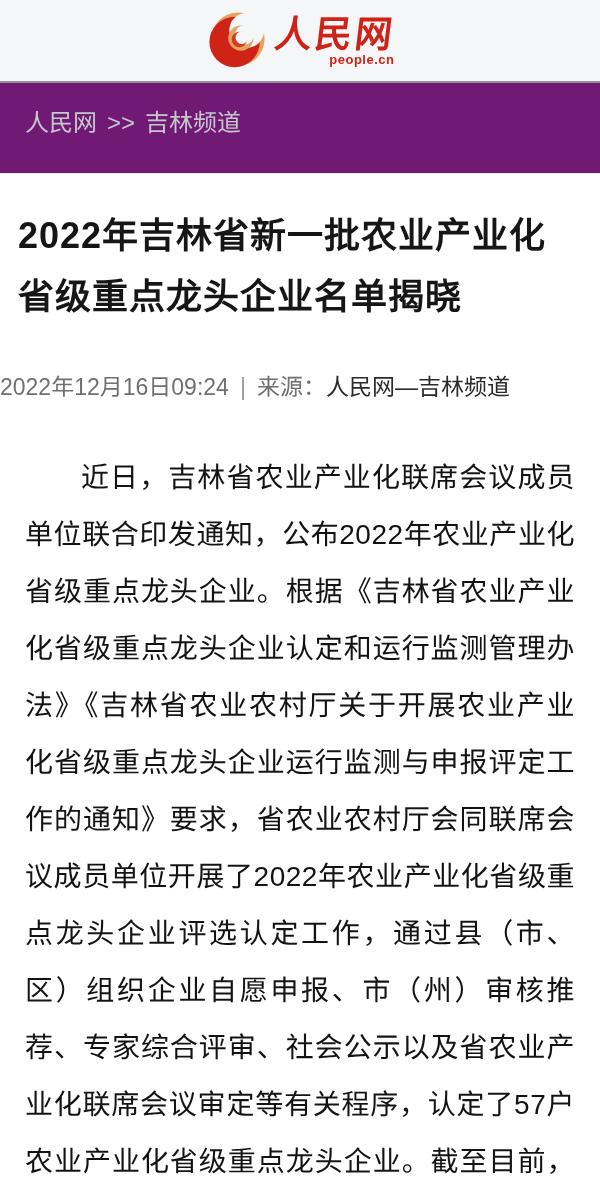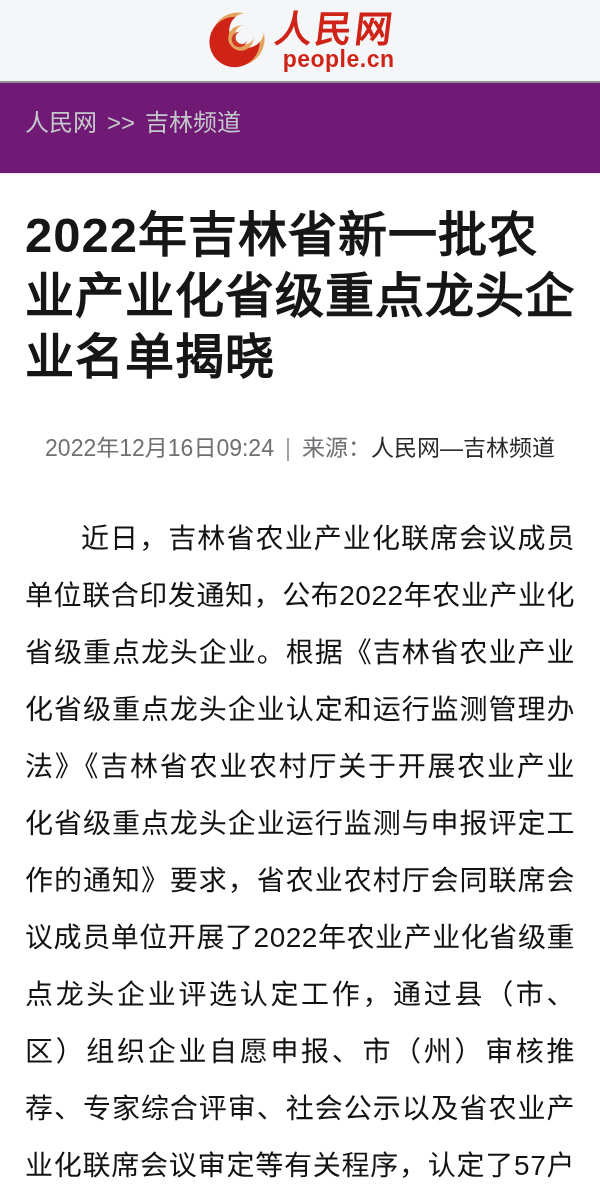--- a/index.html
+++ b/index.html
@@ -26,38 +26,38 @@
   .fill-red{fill:var(--brand-red);}
   .fill-red-dark{fill:var(--brand-red);opacity:.82;}
   .fill-paper{fill:var(--header-bg);}
   .logo-text{display:flex;flex-direction:column;align-items:flex-end;}
   .logo-cn{
     color:var(--brand-red);font-size:37px;font-weight:bold;line-height:1;
     letter-spacing:3px;transform:skewX(-7deg);
     font-family:"DejaVu Serif","Liberation Serif",serif;
   }
   .logo-domain{
-    color:var(--brand-red);font-size:23px;font-weight:bold;
+    color:var(--brand-red);font-size:13px;font-weight:bold;
     letter-spacing:.5px;margin-top:0;line-height:1;
   }
   
   .breadcrumb{
     background:#701a75;padding:27px 25px 37px;
     font-size:24px;color:#c5c8cb;border-bottom:1px solid #ececec;
     line-height:1.1;
   }
   .breadcrumb a{color:#c5c8cb;text-decoration:none;cursor:pointer;}
   .bc-sep{margin:0 10px;}
   
   .title{
-    margin:31px 25px 0;font-size:49px;line-height:61px;font-weight:700;
+    margin:31px 18px 0;font-size:36px;line-height:61px;font-weight:700;
     color:#161616;letter-spacing:1px;
   }
   .meta{
-    margin-top:47px;text-align:center;font-size:23px;color:#6f7073;
+    margin-top:47px;font-size:23px;color:#6f7073;
     line-height:1.2;
   }
   .meta-sep{margin:0 11px;color:#9a9ca0;}
   .meta-source{color:#2a2a2a;text-decoration:none;cursor:pointer;}
   .body-text{
     margin:47px 25px 0;font-size:28px;line-height:57px;color:#131313;
     text-align:justify;text-indent:2em;letter-spacing:.5px;
   }
 </style>
 </head>

